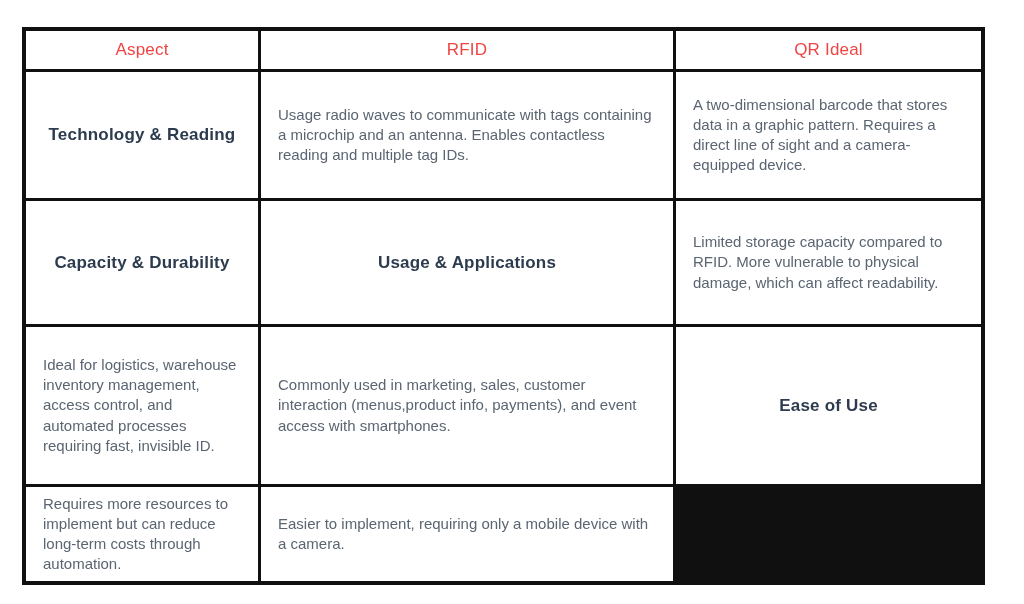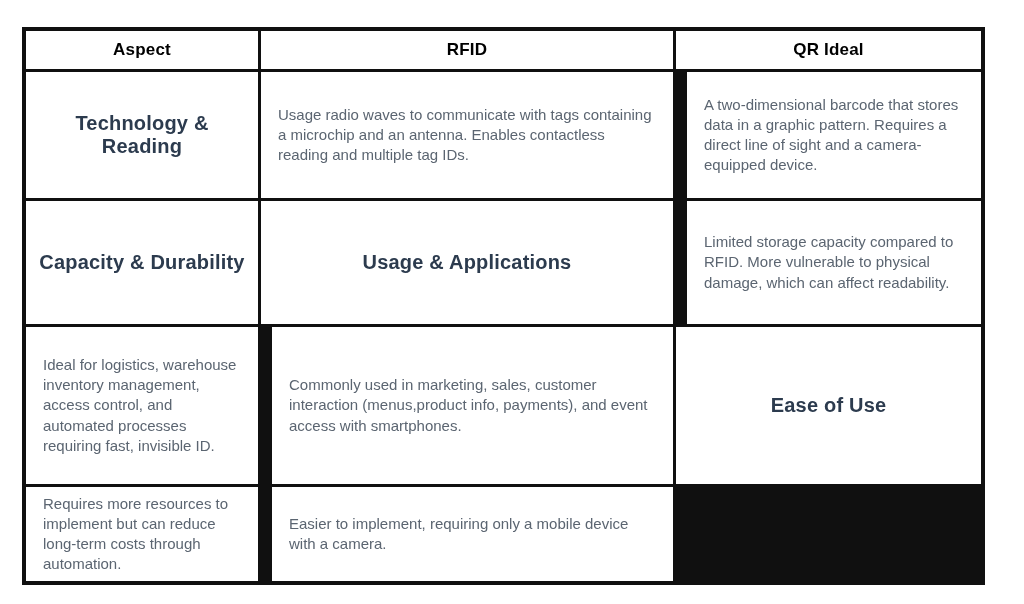--- a/index.html
+++ b/index.html
@@ -28,44 +28,43 @@
     border: 4px solid #101010;
   }
   .cell {
     background: #ffffff;
     display: flex;
     align-items: center;
     box-sizing: border-box;
   }
   .hdr {
     justify-content: center;
-    font-weight: bold;
+    font-weight: normal;
     font-size: 17px;
-    color: #000000;
+    color: #ef4444;
     letter-spacing: 0.2px;
   }
   .rowlabel {
     justify-content: center;
     text-align: center;
     font-weight: bold;
-    font-size: 20px;
+    font-size: 17px;
     color: #2c3b4e;
     padding: 0 10px;
     letter-spacing: 0.2px;
   }
   .body-cell {
     font-size: 15px;
     color: #5b6571;
     line-height: 1.35;
     padding: 8px 14px 8px 17px;
     text-align: left;
   }
   .qr-cell {
     padding-right: 22px;
-    margin-left: 11px;
   }
 </style>
 </head>
 <body>
 
 <div class="stage">
   <div class="tbl">
 
     <div class="cell hdr">Aspect</div>
     <div class="cell hdr">RFID</div>

